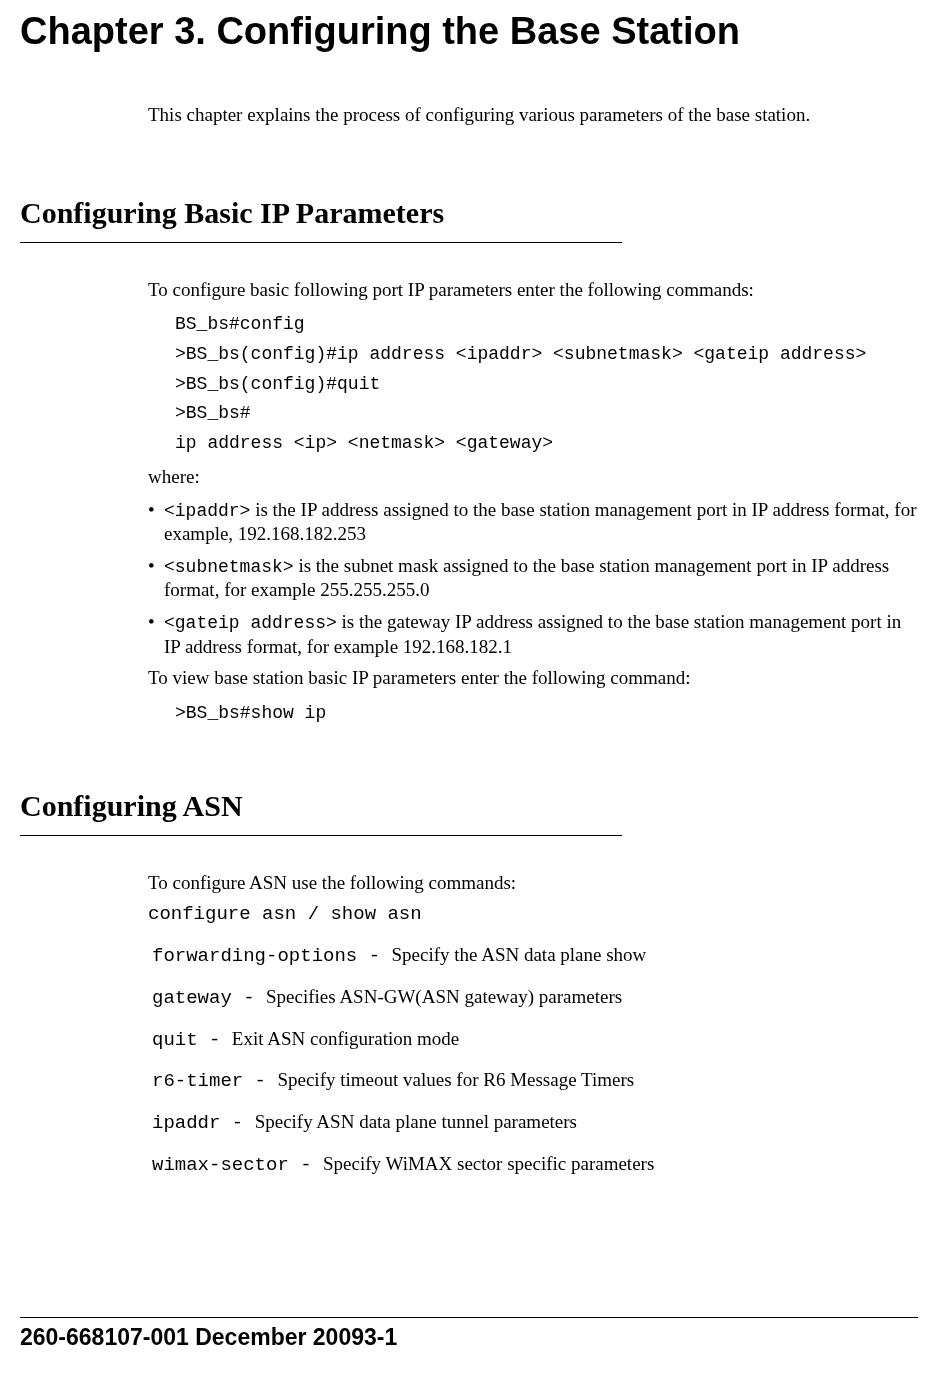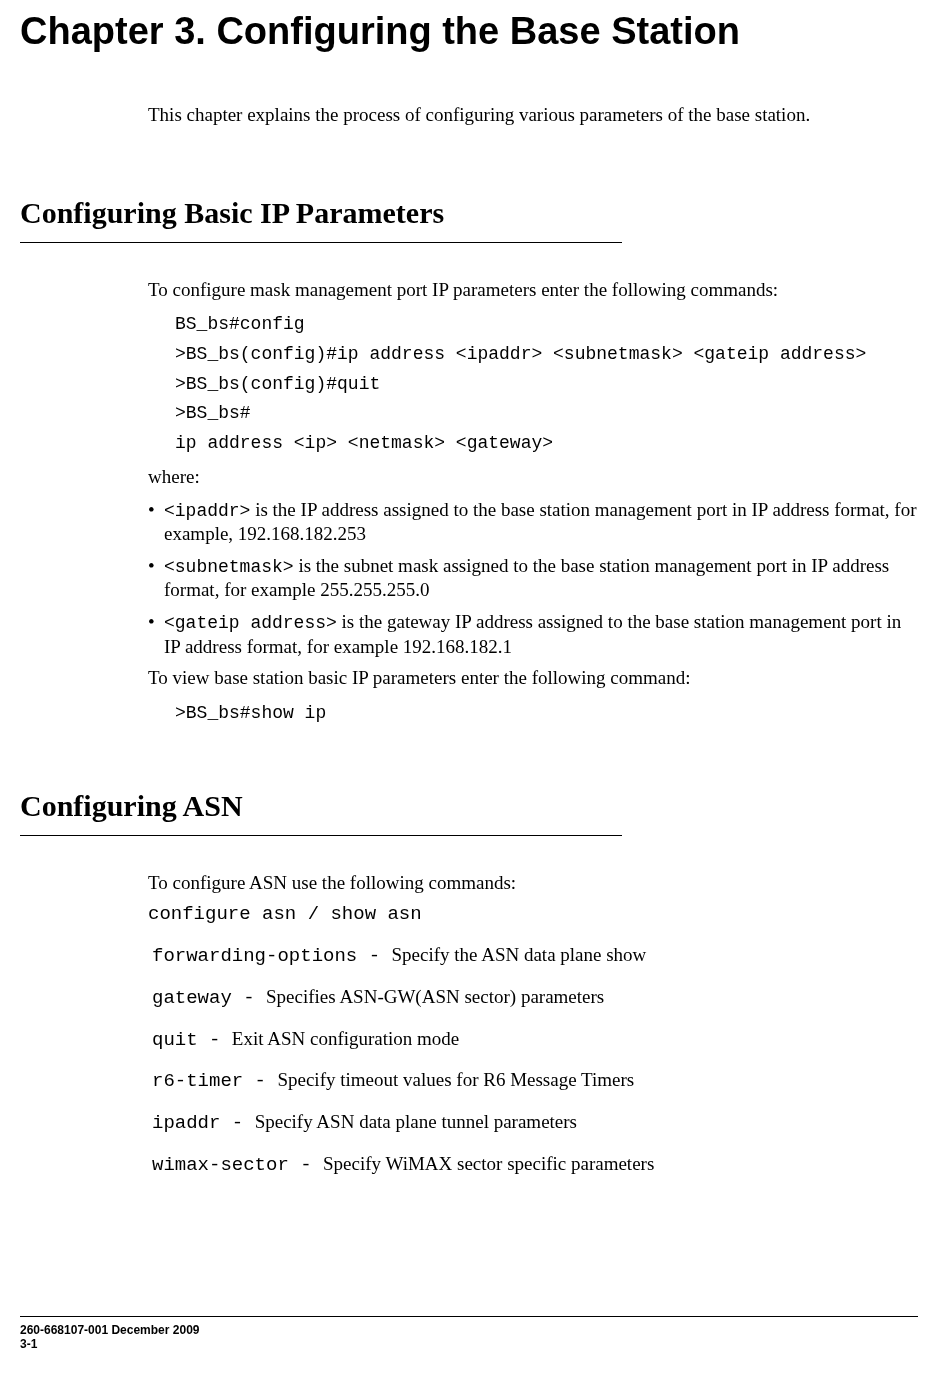--- a/index.html
+++ b/index.html
@@ -109,40 +109,39 @@
       position: absolute;
       bottom: 28px;
       left: 20px;
       right: 20px;
       border-top: 1.5px solid #000;
       padding-top: 6px;
       display: flex;
       justify-content: flex-start;
       font-family: Verdana, Geneva, sans-serif;
       font-weight: bold;
-      font-size: 12px;
-      flex-direction: column;
+      font-size: 23px;
     }
     .section-block {
       margin-bottom: 60px;
     }
   </style>
 </head>
 <body>
 
 <div class="page">
   <h1 class="chapter-title">Chapter 3. Configuring the Base Station</h1>
 
   <p class="intro-text">This chapter explains the process of configuring various parameters of the base station.</p>
 
   <div class="section-block">
     <h2 class="section-heading">Configuring Basic IP Parameters</h2>
     <hr class="hr-line">
 
-    <p class="body-text">To configure mask management port IP parameters enter the following commands:</p>
+    <p class="body-text">To configure basic following port IP parameters enter the following commands:</p>
 
     <div class="code-block">BS_bs#config
 &gt;BS_bs(config)#ip address &lt;ipaddr&gt; &lt;subnetmask&gt; &lt;gateip address&gt;
 &gt;BS_bs(config)#quit
 &gt;BS_bs#
 ip address &lt;ip&gt; &lt;netmask&gt; &lt;gateway&gt;</div>
 
     <p class="body-text">where:</p>
 
     <ul class="bullet-list">
@@ -164,21 +163,21 @@
 
   <div class="section-block">
     <h2 class="section-heading">Configuring ASN</h2>
     <hr class="hr-line">
 
     <p class="body-text">To configure ASN use the following commands:</p>
 
     <div class="asn-cmd">configure asn / show asn</div>
 
     <div class="asn-row"><span class="asn-term"> forwarding-options   - </span><span class="asn-desc">Specify the ASN data plane show</span></div>
-    <div class="asn-row"><span class="asn-term"> gateway             - </span><span class="asn-desc">Specifies ASN-GW(ASN sector) parameters</span></div>
+    <div class="asn-row"><span class="asn-term"> gateway             - </span><span class="asn-desc">Specifies ASN-GW(ASN gateway) parameters</span></div>
     <div class="asn-row"><span class="asn-term"> quit               - </span><span class="asn-desc">Exit ASN configuration mode</span></div>
     <div class="asn-row"><span class="asn-term"> r6-timer            - </span><span class="asn-desc">Specify timeout values for R6 Message Timers</span></div>
     <div class="asn-row"><span class="asn-term"> ipaddr              - </span><span class="asn-desc">Specify ASN data plane tunnel parameters</span></div>
     <div class="asn-row"><span class="asn-term"> wimax-sector        - </span><span class="asn-desc">Specify WiMAX sector specific parameters</span></div>
   </div>
 
   <div class="footer">
     <span>260-668107-001 December 2009</span>
     <span>3-1</span>
   </div>

